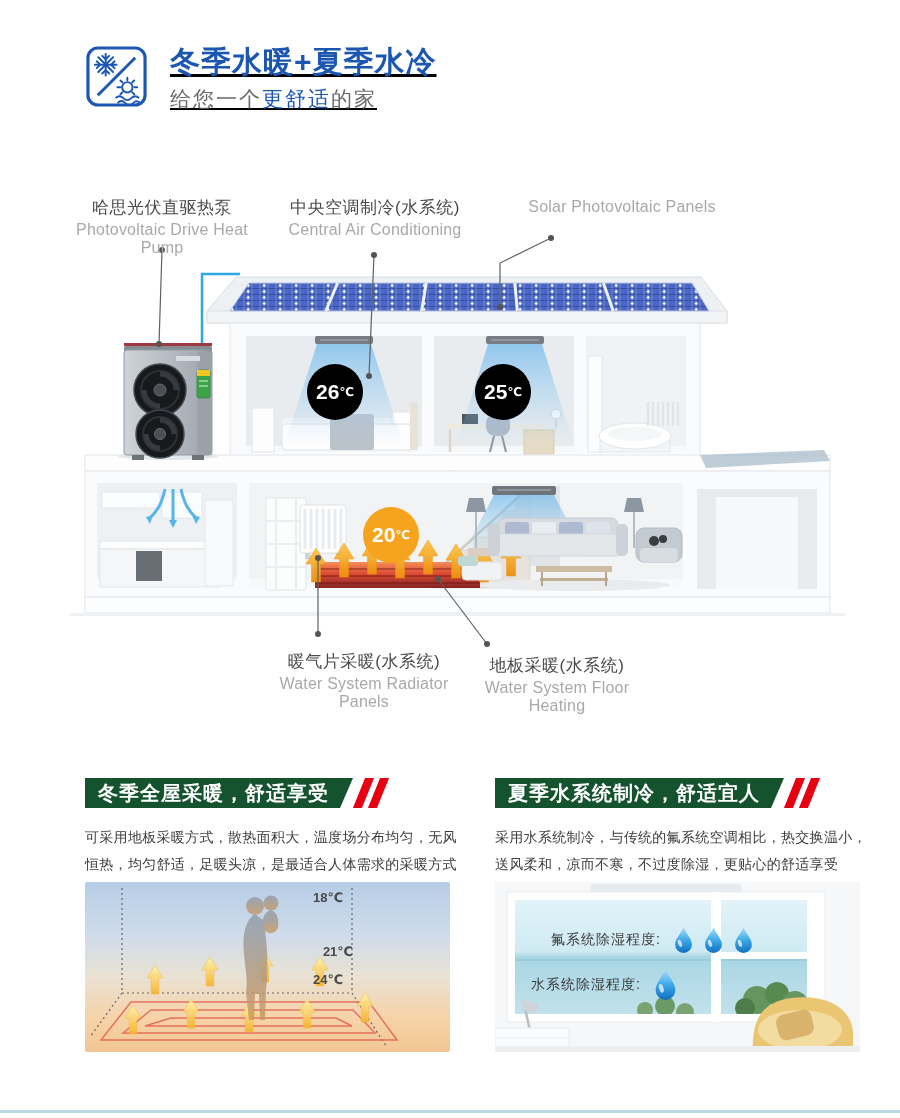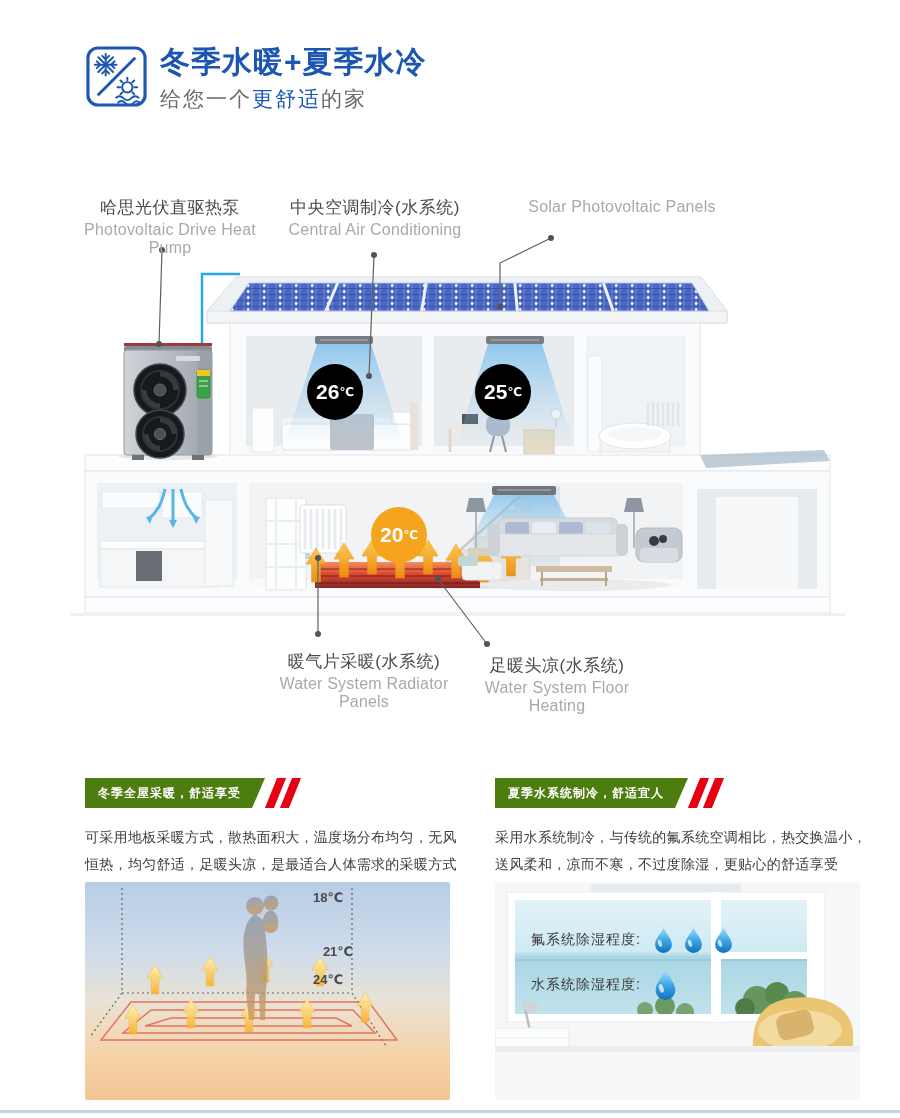--- a/index.html
+++ b/index.html
@@ -1,20 +1,20 @@
 <!DOCTYPE html>
 <html><head>
 <meta charset="utf-8">
 <style>
   html,body{margin:0;padding:0;background:#fff;}
   body{font-family:"Liberation Sans","DejaVu Sans",sans-serif;}
   .page{position:relative;width:900px;height:1118px;background:#fff;overflow:hidden;}
 
   
-  .hdr{position:absolute;left:85px;top:45px;display:flex;gap:12px;z-index:4;}
+  .hdr{position:absolute;left:85px;top:45px;display:flex;gap:22px;z-index:4;text-decoration:underline;}
   .hdr-icon{width:63px;height:63px;flex:0 0 auto;}
   .hdr h1{margin:0;font-size:30px;font-weight:bold;color:#1b57b0;letter-spacing:1px;line-height:1.1;}
   .hdr .sub{margin:7px 0 16px;font-size:21px;color:#6a6a6a;letter-spacing:2px;}
   .hdr .hl{color:#1b57b0;}
 
   
   .callout{position:absolute;width:200px;text-align:center;z-index:3;}
   .c-zh{font-size:17px;color:#4a4a4a;letter-spacing:0.5px;}
   .c-en{font-size:16px;color:#a9a9a9;margin-top:2px;letter-spacing:0.2px;}
 
@@ -23,26 +23,26 @@
          display:flex;align-items:center;justify-content:center;font-weight:bold;font-size:21px;z-index:3;}
   .badge small{font-size:12px;font-weight:bold;}
   .badge.orange{background:#f6a41d;}
 
   .house-svg{position:absolute;left:0;top:0;z-index:1;}
 
   
   .section{position:absolute;top:778px;width:372px;}
   .section.left{left:85px;} .section.right{left:495px;}
   .banner-row{display:flex;align-items:center;height:30px;}
-  .banner{height:30px;display:flex;align-items:center;background:#4d7c0f;color:#fff;font-size:12px;
+  .banner{height:30px;display:flex;align-items:center;background:#14532d;color:#fff;font-size:20px;
           font-weight:bold;padding:0 24px 0 13px;letter-spacing:1px;
           clip-path:polygon(0 0,100% 0,calc(100% - 13px) 100%,0 100%);}
   .slash{width:9px;height:30px;background:#e60012;transform:skewX(-22deg);margin-left:6px;flex:0 0 auto;}
   .body-text{margin:16px 0 12px;font-size:14px;line-height:1.95;color:#3d3d3d;letter-spacing:0.3px;}
-  .fig{position:absolute;left:0;top:104px;width:365px;height:218px;overflow:hidden;border-radius:2px;}
+  .fig{position:absolute;left:0;top:104px;width:365px;height:170px;overflow:hidden;border-radius:2px;}
   .fig-winter{background:linear-gradient(180deg,#b7cde6 0%,#cfdcea 32%,#e9e2d4 55%,#f6d3a8 80%,#f2c countryside93 100%);
               background:linear-gradient(180deg,#b7cde6 0%,#cfdcea 32%,#e9e2d4 55%,#f6d3a8 80%,#f2c693 100%);}
   .fig-summer{background:#f6f7f8;}
   .ftemp{position:absolute;left:228px;width:50px;font-size:13px;font-weight:bold;color:#4a4a4a;z-index:2;}
   .drow{position:absolute;left:36px;display:flex;align-items:center;gap:12px;z-index:2;}
   .dlabel{font-size:14px;color:#3b3b3b;letter-spacing:1px;}
   .drops{display:flex;gap:9px;align-items:flex-end;}
   .drow .drop{width:21px;height:28px;}
   .drow.big .drop{width:25px;height:33px;}
 
@@ -351,49 +351,49 @@
         <circle cx="369" cy="376" r="3"></circle>
       <circle cx="551" cy="238" r="3"></circle>
         <circle cx="500" cy="307" r="3"></circle>
       <circle cx="318" cy="558" r="3"></circle>
         <circle cx="318" cy="634" r="3"></circle>
       <circle cx="438" cy="579" r="3"></circle>
         <circle cx="487" cy="644" r="3"></circle>
     </g>
   </svg>
 
-  <div class="callout" style="left:70px;top:196px;">
+  <div class="callout" style="left:62px;top:196px;">
     <div class="c-zh">哈思光伏直驱热泵</div>
     <div class="c-en">Photovoltaic Drive Heat Pump</div>
   </div>
   <div class="callout" style="left:275px;top:196px;">
     <div class="c-zh">中央空调制冷(水系统)</div>
     <div class="c-en">Central Air Conditioning</div>
   </div>
   <div class="callout" style="left:522px;top:196px;">
     <div class="c-en">Solar Photovoltaic Panels</div>
   </div>
   <div class="callout" style="left:264px;top:650px;">
     <div class="c-zh">暖气片采暖(水系统)</div>
     <div class="c-en">Water System Radiator Panels</div>
   </div>
   <div class="callout" style="left:457px;top:654px;">
-    <div class="c-zh">足暖头凉(水系统)</div>
+    <div class="c-zh">地板采暖(水系统)</div>
     <div class="c-en">Water System Floor Heating</div>
   </div>
 
   <div class="badge" style="left:307px;top:364px;">
     <span>26</span>
       <small>℃</small>
   </div>
   <div class="badge" style="left:475px;top:364px;">
     <span>25</span>
       <small>℃</small>
   </div>
-  <div class="badge orange" style="left:371px;top:507px;">
+  <div class="badge orange" style="left:363px;top:507px;">
     <span>20</span>
       <small>℃</small>
   </div>
 
   <div class="section left">
     <div class="banner-row">
       <div class="banner">
           <span>冬季全屋采暖，舒适享受</span>
         </div>
       <span class="slash"></span>
@@ -501,21 +501,21 @@
         <rect x="0" y="146" width="74" height="24" fill="#fbfcfd" stroke="#e7eaec"></rect>
         <line x1="0" y1="156" x2="74" y2="156" stroke="#eceff1"></line>
         <g>
           <ellipse cx="305" cy="170" rx="52" ry="5" fill="#e3e0d8" opacity="0.8"></ellipse>
           <path d="M258,172 C256,136 268,120 296,116 C332,112 356,126 358,150 L358,172 Z" fill="#eac572"></path>
           <ellipse cx="305" cy="148" rx="42" ry="20" fill="#f3dca0"></ellipse>
           <rect x="282" y="130" width="36" height="26" rx="8" fill="#d9b36b" transform="rotate(-14 300 143)"></rect>
         </g>
         <rect x="0" y="164" width="365" height="6" fill="#eceef0"></rect>
       </svg>
-      <div class="drow" style="top:44px;">
+      <div class="drow" style="top:44px;margin-left:20px;">
         <span class="dlabel">氟系统除湿程度:</span>
         <span class="drops">
             <svg class="drop" viewBox="0 0 22 30">
               <path d="M11,1 C13.5,8 20,13.5 20,20 A9,9 0 1 1 2,20 C2,13.5 8.5,8 11,1 Z" fill="url(#dropG)"></path>
               <ellipse cx="7.2" cy="18.5" rx="2" ry="4" fill="rgba(255,255,255,0.7)" transform="rotate(-18 7.2 18.5)"></ellipse>
             </svg>
             <svg class="drop" viewBox="0 0 22 30">
               <path d="M11,1 C13.5,8 20,13.5 20,20 A9,9 0 1 1 2,20 C2,13.5 8.5,8 11,1 Z" fill="url(#dropG)"></path>
               <ellipse cx="7.2" cy="18.5" rx="2" ry="4" fill="rgba(255,255,255,0.7)" transform="rotate(-18 7.2 18.5)"></ellipse>
             </svg>

